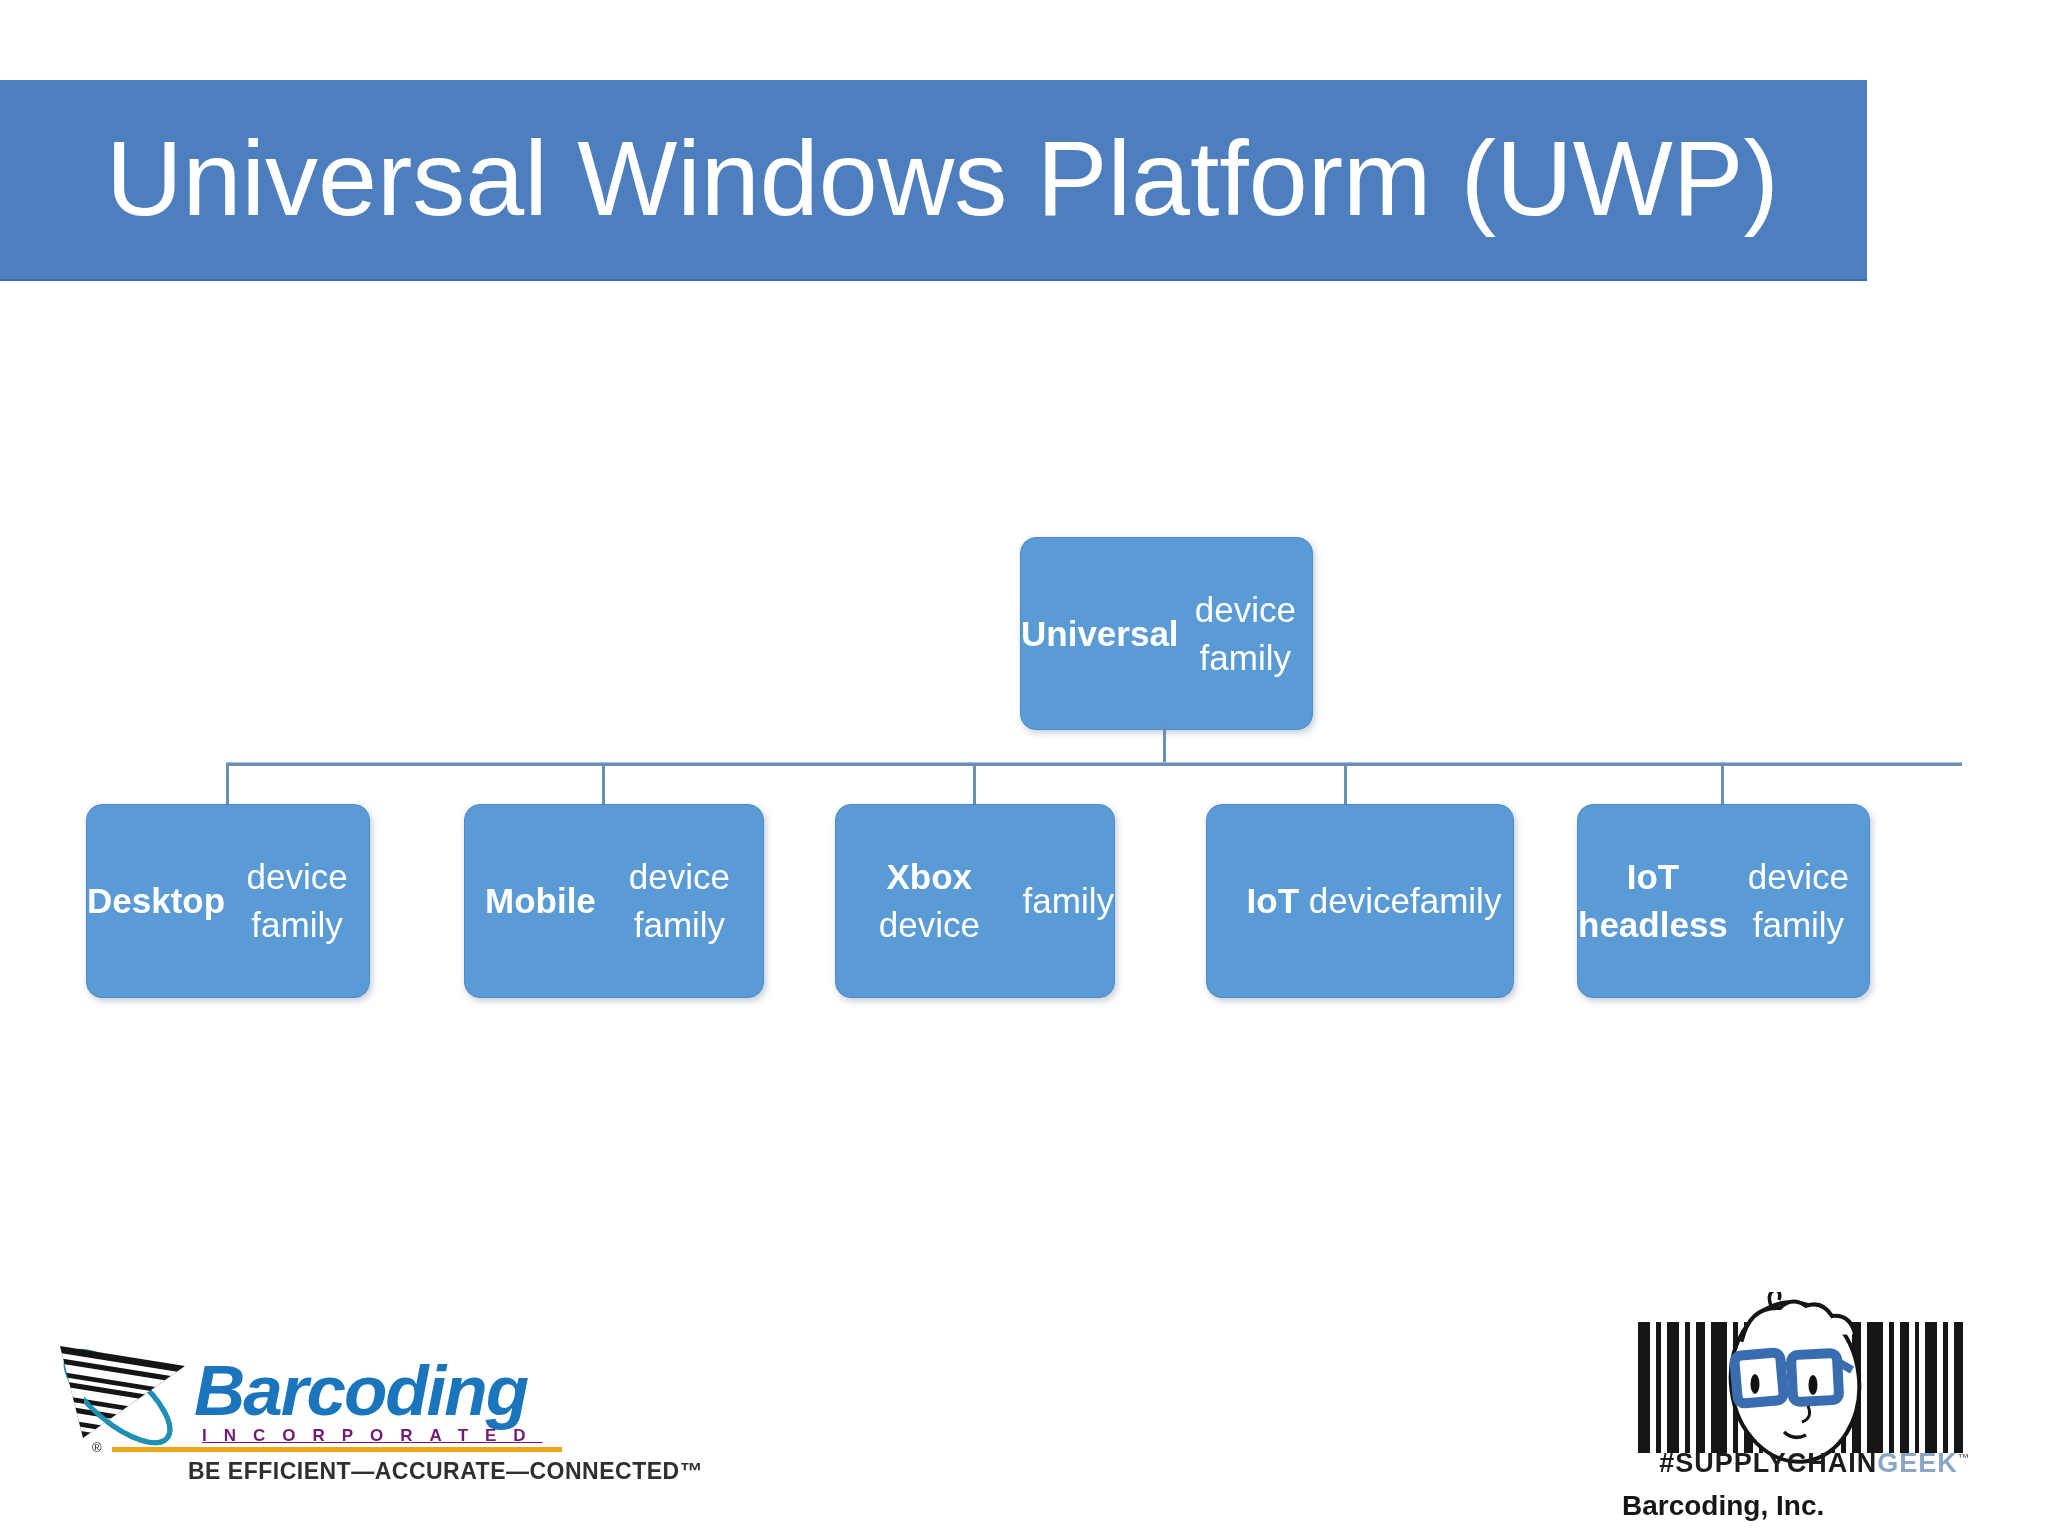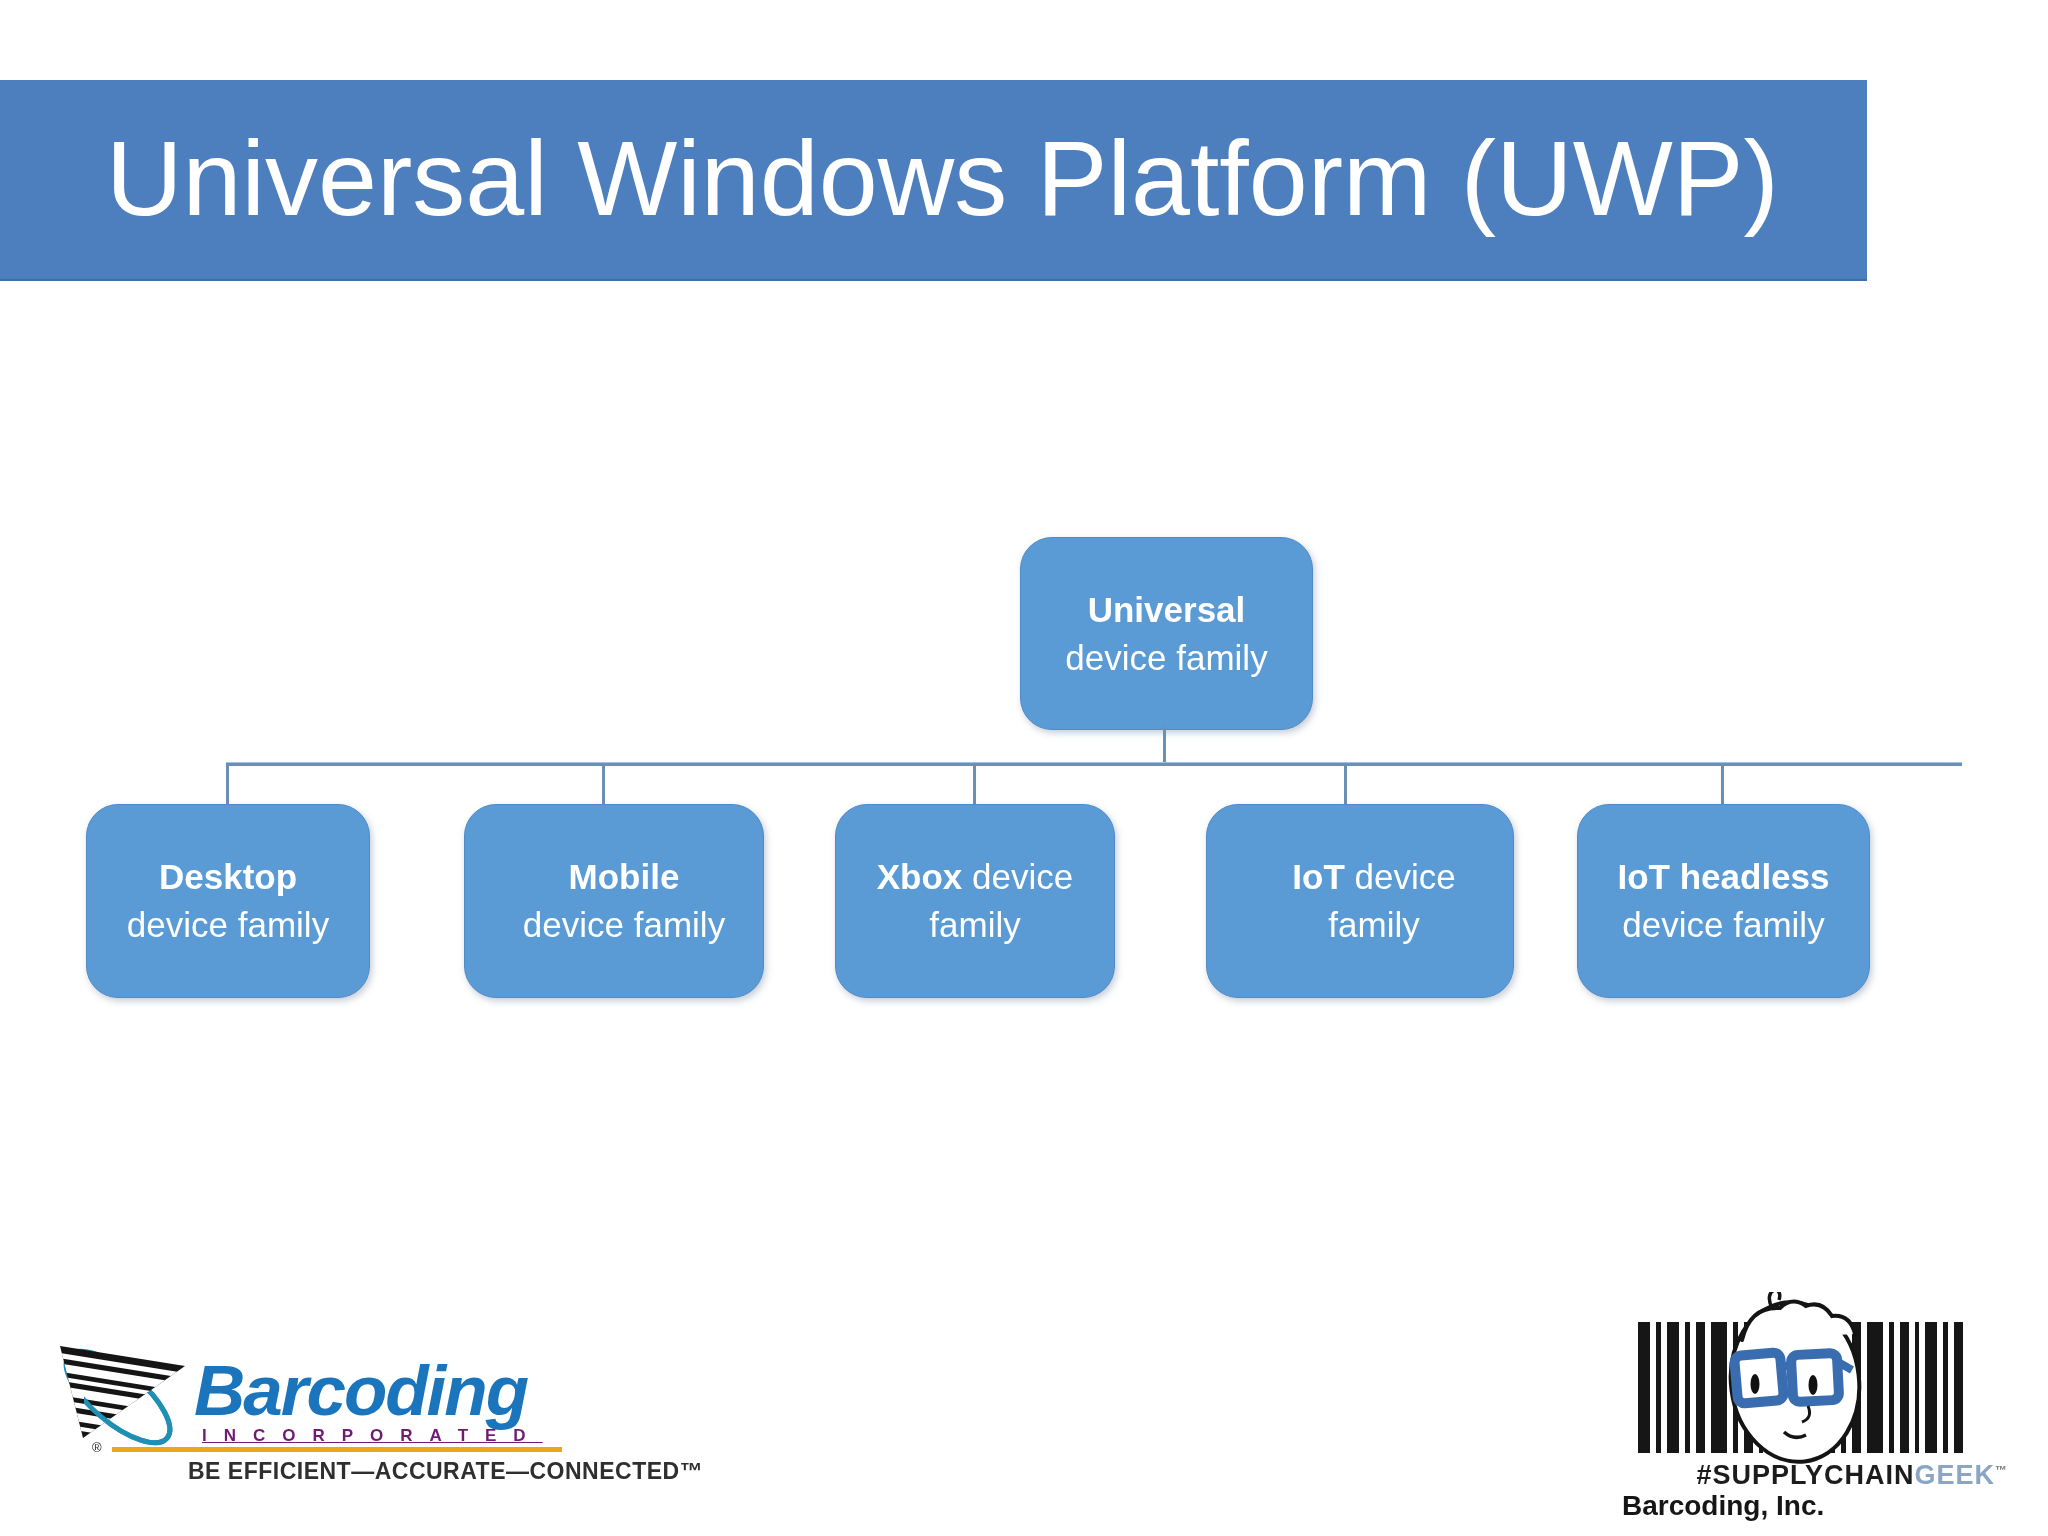--- a/index.html
+++ b/index.html
@@ -14,25 +14,25 @@
     border-bottom:2px solid #3e6da8;
   }
   #titlebar h1{
     margin:0;padding:0 0 0 106px;
     font-size:106px;font-weight:400;letter-spacing:0px;
     line-height:196px;color:var(--title-text,#ffffff);
     white-space:nowrap;
   }
   
   .node{
-    position:absolute;display:flex;flex-direction:column;
+    position:absolute;display:flex;
     align-items:center;justify-content:center;
     background:var(--node-fill,#5b9bd5);
     border:1px solid var(--node-border,#4f8bc9);
-    border-radius:32px;color:#fff;text-align:center;
+    border-radius:16px;color:#fff;text-align:center;
     box-shadow:2px 3px 7px rgba(90,110,140,.35);
   }
   .node .l1,.node .l2{font-size:35px;line-height:48px;font-weight:400;}
   .node .b{font-weight:700;}
   #node-root{left:1020px;top:537px;width:291px;height:191px;}
   .c1{left:86px;  top:804px;width:282px;height:192px;}
   .c2{left:464px; top:804px;width:278px;height:192px;padding-left:20px;}
   .c3{left:835px; top:804px;width:278px;height:192px;}
   .c4{left:1206px;top:804px;width:278px;height:192px;padding-left:28px;}
   .c5{left:1577px;top:804px;width:291px;height:192px;}
@@ -61,21 +61,21 @@
     background:var(--rule-orange,#eda41f);
   }
   #brandlogo .tagline{
     position:absolute;left:138px;top:136px;
     font-size:23px;font-weight:700;color:#2f2f2f;letter-spacing:.5px;white-space:nowrap;
   }
   
   #geeklogo{position:absolute;left:1622px;top:1292px;width:386px;height:240px;}
   #geeklogo svg{position:absolute;left:0;top:0;}
   #geeklogo .hash{
-    position:absolute;left:0;top:168px;width:100%;text-align:right;
+    position:absolute;left:0;top:156px;width:100%;text-align:center;
     font-size:27px;font-weight:700;letter-spacing:1px;color:#1c1c1c;white-space:nowrap;
   }
   #geeklogo .hash .geek{color:var(--geek-gray-blue,#8ba6c4);}
   #geeklogo .hash sup{font-size:12px;color:#777;}
   #geeklogo .company{
     position:absolute;left:0;top:198px;width:100%;text-align:left;
     font-size:28px;font-weight:700;color:#161616;
   }
 </style>
 </head>

